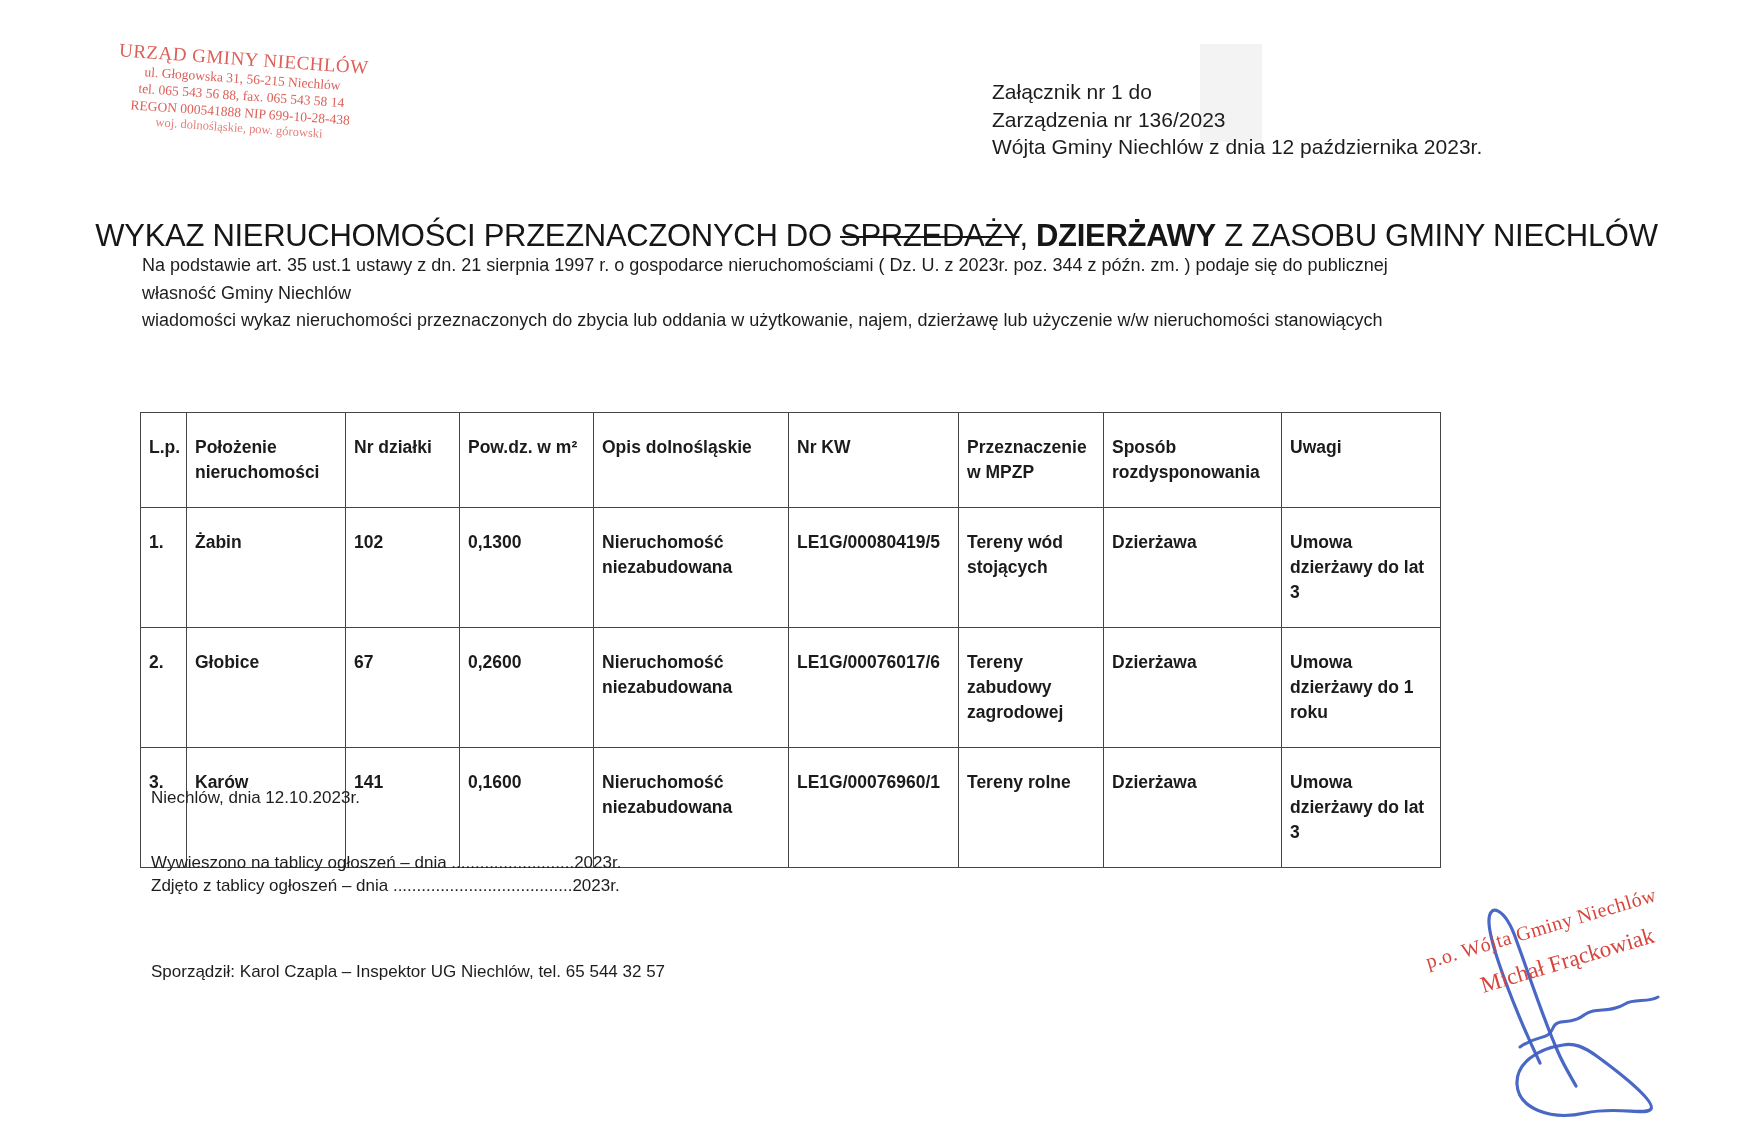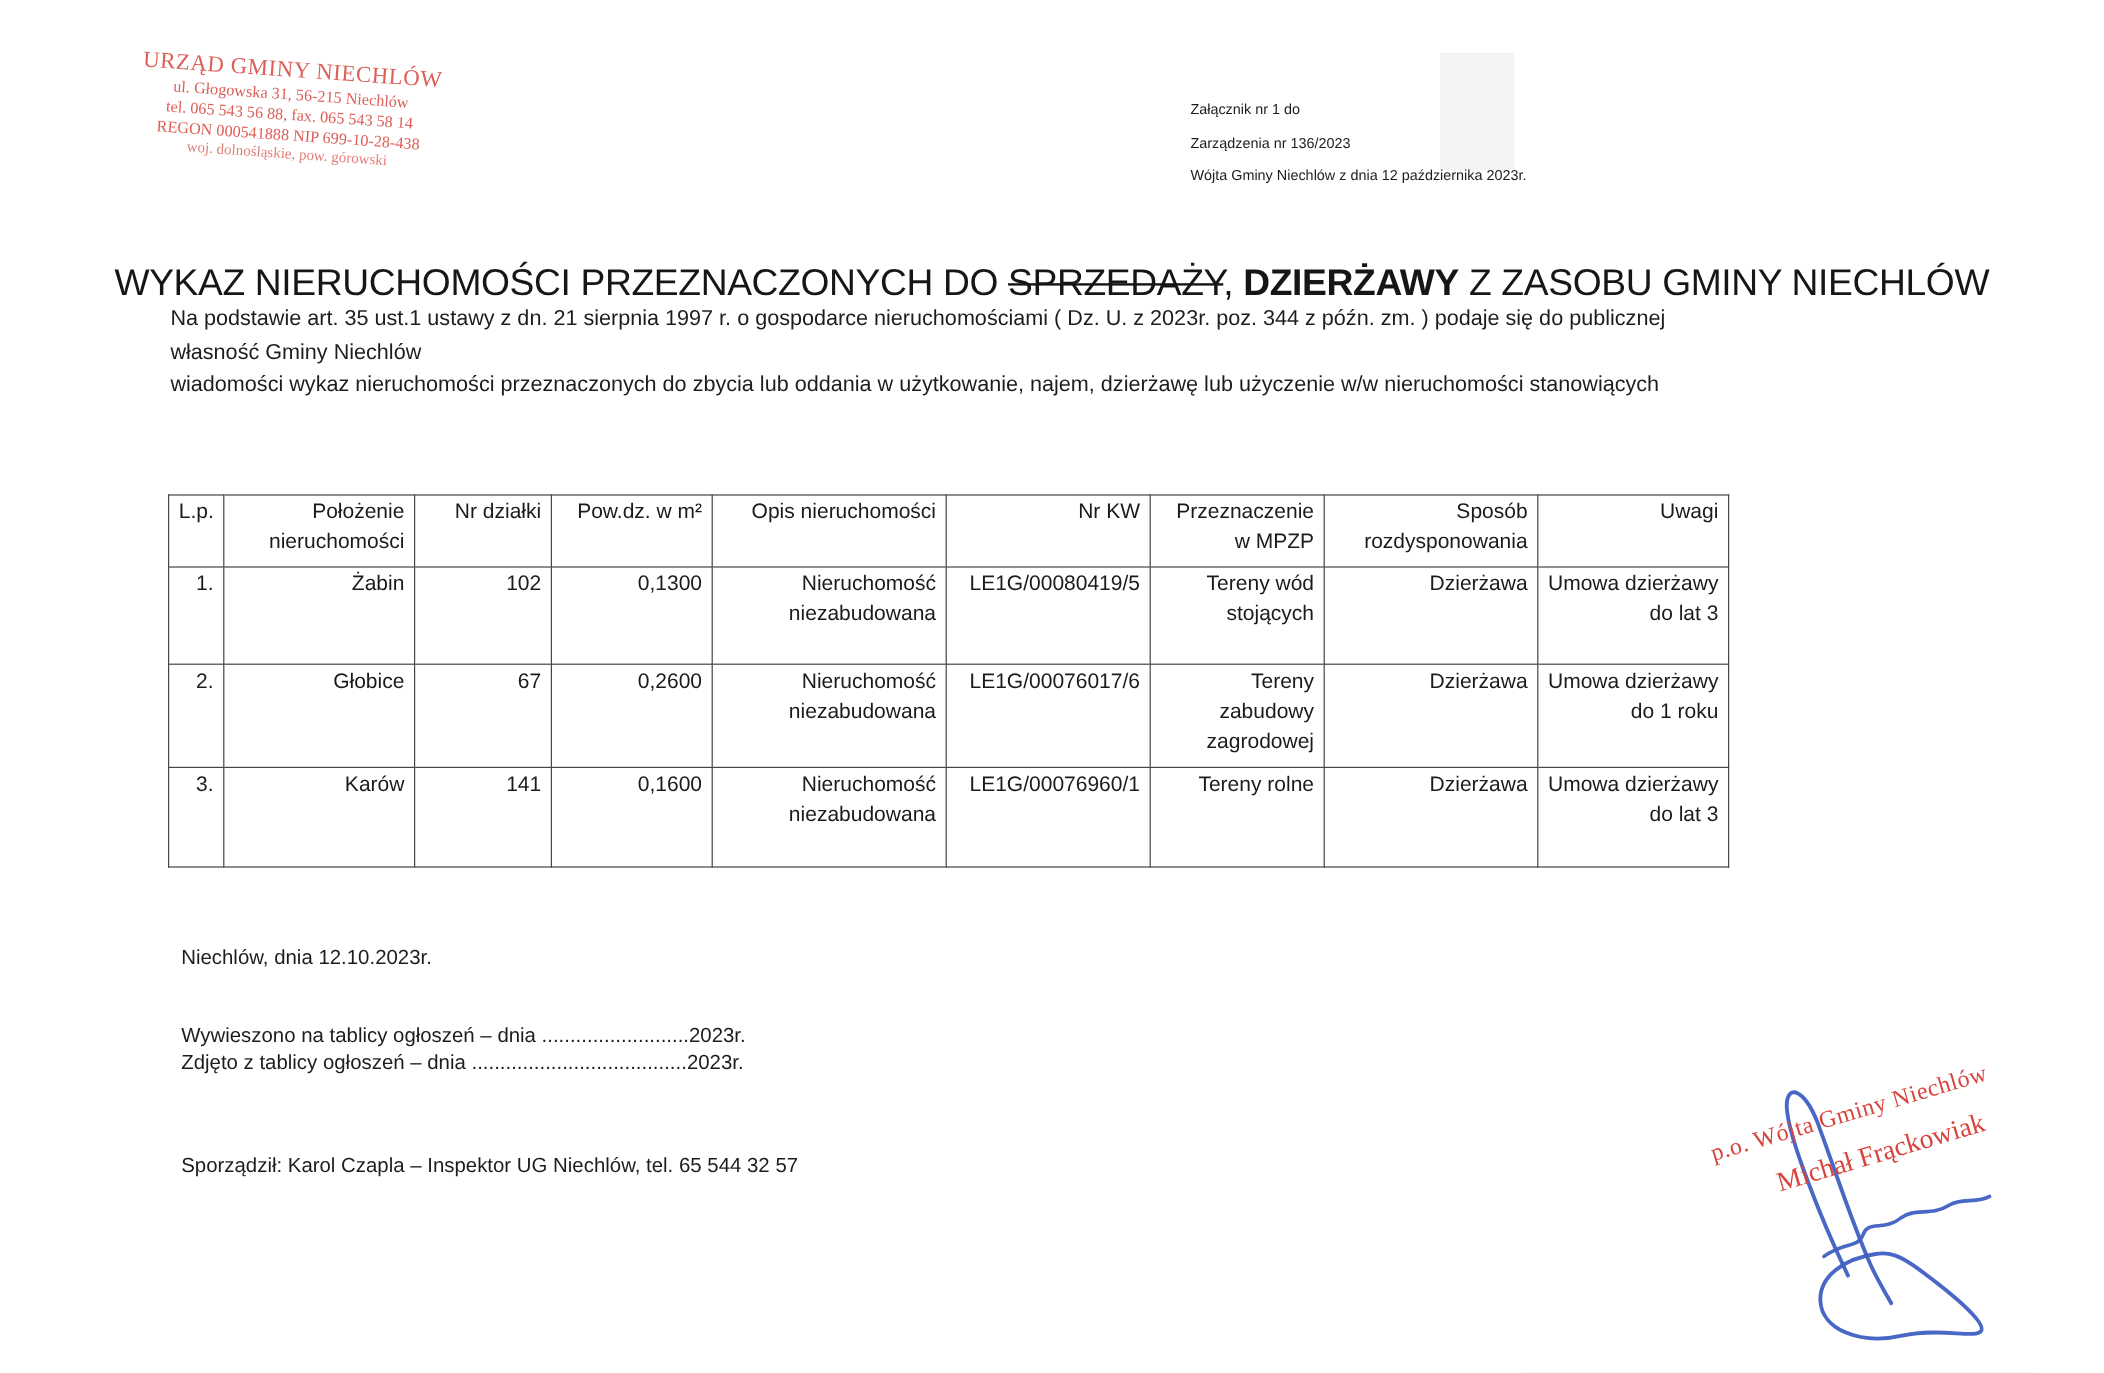--- a/index.html
+++ b/index.html
@@ -15,39 +15,39 @@
     position:absolute; left:100px; top:38px; width:290px;
     transform:rotate(4deg); transform-origin:left top;
     color:#dc5f58; text-align:center;
     font-family:"Liberation Serif", serif;
   }
   .stamp-tl .st1 { font-size:19px; letter-spacing:.5px; white-space:nowrap; }
   .stamp-tl .st  { font-size:13.5px; margin-top:1px; white-space:nowrap; }
   .stamp-tl .st5 { font-size:12.5px; opacity:.8; white-space:nowrap; }
 
   
-  .attach { position:absolute; left:992px; top:78px; font-size:12px; line-height:27.5px; color:#1d1d1d; }
+  .attach { position:absolute; left:992px; top:78px; font-size:21px; line-height:27.5px; color:#1d1d1d; }
 
   
   .title {
     position:absolute; left:0; right:0; top:197px; text-align:center;
     font-size:31px; font-weight:400; color:#161616; letter-spacing:-0.3px; white-space:nowrap;
   }
   .title .strike { text-decoration:line-through; text-decoration-thickness:2px; }
   .title .boldw { font-weight:700; }
 
   
   .intro { position:absolute; left:142px; top:252px; width:1305px; text-align:left;
            font-size:18px; line-height:27.5px; color:#1d1d1d; }
 
   
   .tbl { position:absolute; left:140px; top:412px; width:1300px;
          border-collapse:collapse; table-layout:fixed; font-size:17.5px; color:#1b1b1b; }
-  .tbl th, .tbl td { border:1.6px solid #454545; vertical-align:top; text-align:right;
-                     padding:1px 8px; line-height:25px; font-weight:400; overflow:hidden; }
+  .tbl th, .tbl td { border:1.6px solid #454545; vertical-align:top; text-align:left;
+                     padding:22px 8px; line-height:25px; font-weight:700; overflow:hidden; }
   .tbl thead tr { height:60px; }
   .tbl tr.r1 { height:81px; }
   .tbl tr.r2 { height:86px; }
   .tbl tr.r3 { height:83px; }
 
   
   .fline { position:absolute; left:151px; font-size:17px; color:#1d1d1d; white-space:nowrap; }
   .f1 { top:788px; }
   .f2 { top:833px;margin-top:20px; }
   .f3 { top:876px; }
@@ -105,21 +105,21 @@
       <col style="width:145px">
         <col style="width:178px">
         <col style="width:159px">
     </colgroup>
     <thead>
       <tr>
         <th>L.p.</th>
         <th>Położenie nieruchomości</th>
         <th>Nr działki</th>
         <th>Pow.dz. w m²</th>
-        <th>Opis nieruchomości</th>
+        <th>Opis dolnośląskie</th>
         <th>Nr KW</th>
         <th>Przeznaczenie w MPZP</th>
         <th>Sposób rozdysponowania</th>
         <th>Uwagi</th>
       </tr>
     </thead>
     <tbody>
       <tr class="r1">
         <td>1.</td>
         <td>Żabin</td>

